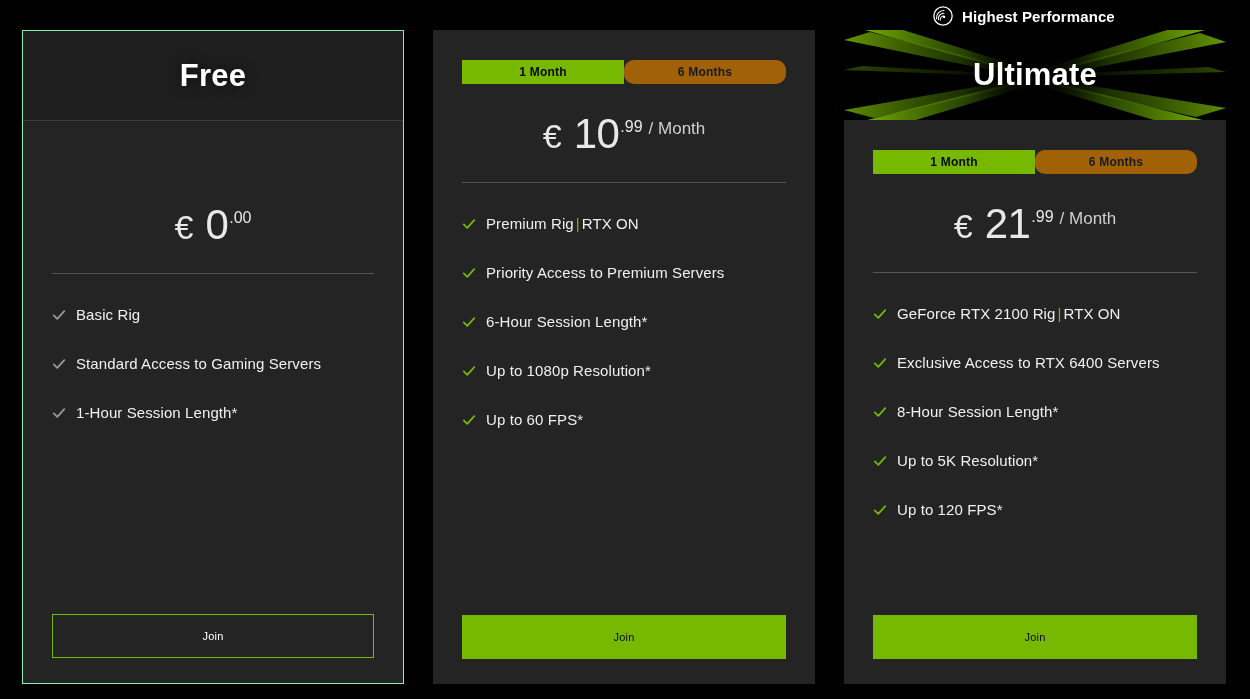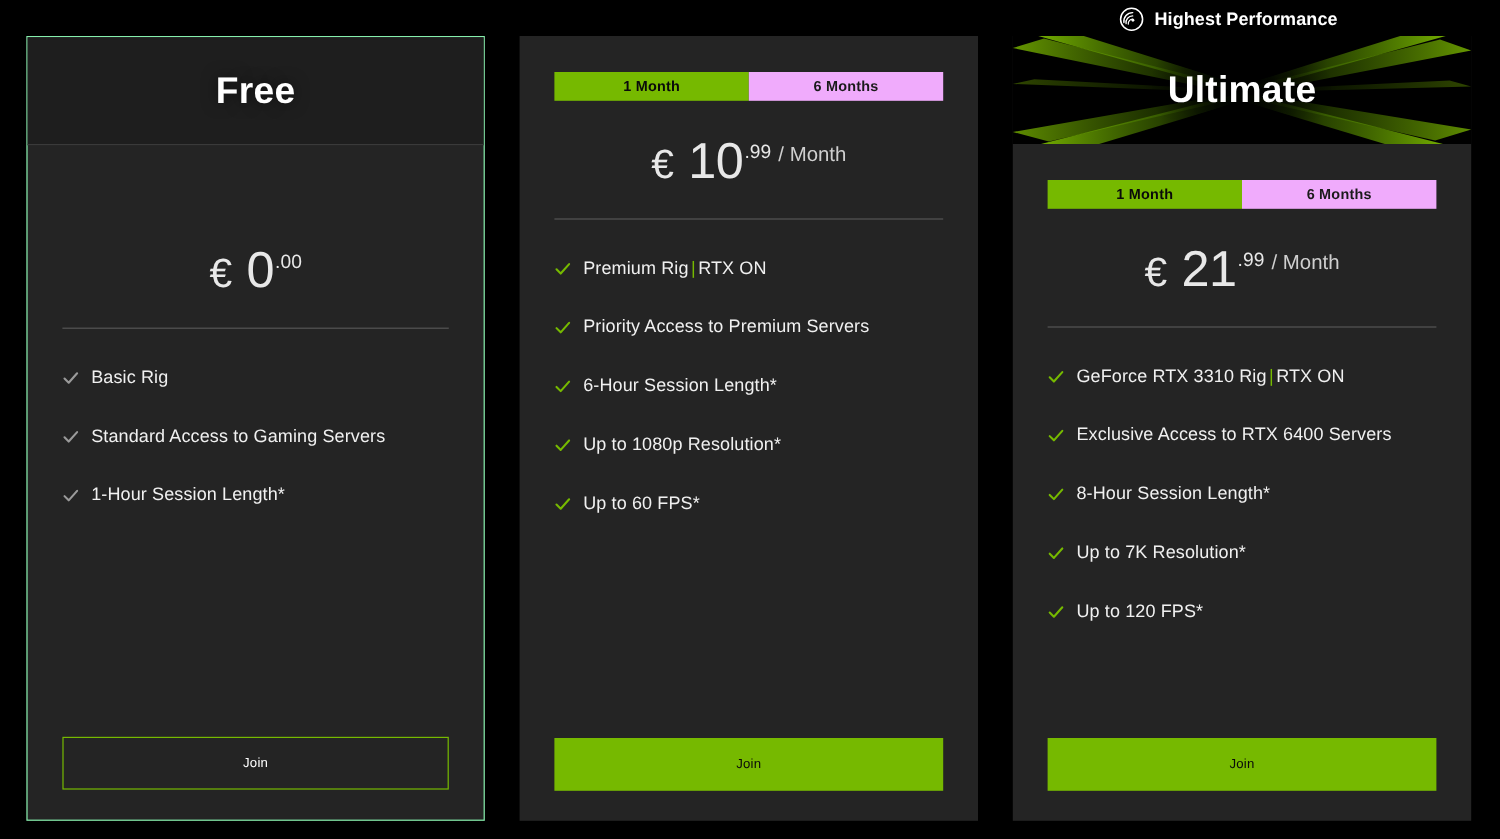--- a/index.html
+++ b/index.html
@@ -118,21 +118,21 @@
     align-items: center;
     justify-content: center;
     font-size: 12px;
     font-weight: bold;
     cursor: pointer;
     border: none;
     font-family: "Liberation Sans", sans-serif;
     letter-spacing: 0.2px;
   }
   .toggle-btn.active { background: #76b900; color: #0a0a0a; }
-  .toggle-btn.inactive { background: #f0abfc; color: #1a1a1a; }
+  .toggle-btn.inactive { background: #a16207; color: #1a1a1a; border-radius: 10px; }
 
   .toggle-spacer { margin-top: 30px; height: 24px; }
 
   
   .price-row {
     margin-top: 26px;
     height: 46px;
     display: flex;
     align-items: baseline;
     justify-content: center;
@@ -375,39 +375,39 @@
           <span class="price-period">/ Month</span>
         </div>
 
         <div class="divider"></div>
 
         <ul class="features">
           <li class="feature">
             <svg class="check" viewBox="0 0 16 16">
               <path d="M2 8.5 L6 12.5 L14 3.5" fill="none" stroke-width="2" stroke-linecap="round" stroke-linejoin="round"></path>
             </svg>
-            <span class="feature-text"><span>GeForce RTX 3310 Rig</span><span class="sep">|</span><span>RTX ON</span></span>
+            <span class="feature-text"><span>GeForce RTX 2100 Rig</span><span class="sep">|</span><span>RTX ON</span></span>
           </li>
           <li class="feature">
             <svg class="check" viewBox="0 0 16 16">
               <path d="M2 8.5 L6 12.5 L14 3.5" fill="none" stroke-width="2" stroke-linecap="round" stroke-linejoin="round"></path>
             </svg>
             <span class="feature-text">Exclusive Access to RTX 6400 Servers</span>
           </li>
           <li class="feature">
             <svg class="check" viewBox="0 0 16 16">
               <path d="M2 8.5 L6 12.5 L14 3.5" fill="none" stroke-width="2" stroke-linecap="round" stroke-linejoin="round"></path>
             </svg>
             <span class="feature-text">8-Hour Session Length*</span>
           </li>
           <li class="feature">
             <svg class="check" viewBox="0 0 16 16">
               <path d="M2 8.5 L6 12.5 L14 3.5" fill="none" stroke-width="2" stroke-linecap="round" stroke-linejoin="round"></path>
             </svg>
-            <span class="feature-text">Up to 7K Resolution*</span>
+            <span class="feature-text">Up to 5K Resolution*</span>
           </li>
           <li class="feature">
             <svg class="check" viewBox="0 0 16 16">
               <path d="M2 8.5 L6 12.5 L14 3.5" fill="none" stroke-width="2" stroke-linecap="round" stroke-linejoin="round"></path>
             </svg>
             <span class="feature-text">Up to 120 FPS*</span>
           </li>
         </ul>
 
         <div class="join-wrap">

